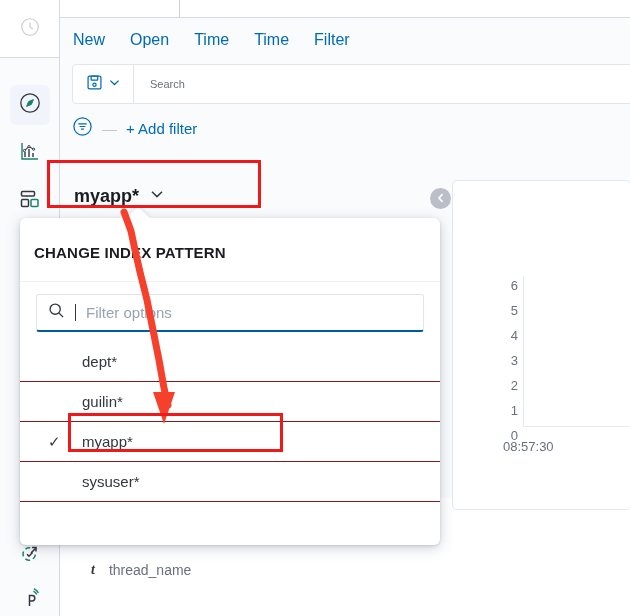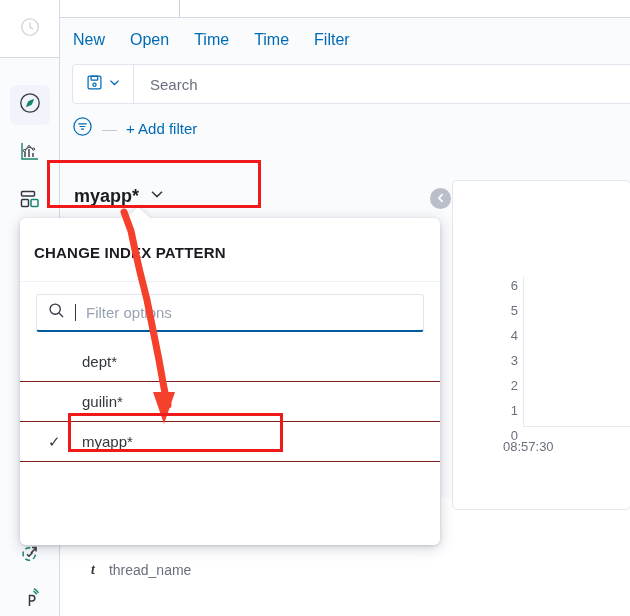--- a/index.html
+++ b/index.html
@@ -56,21 +56,21 @@
     display: flex; align-items: stretch;
     background: #ffffff; border: 1px solid #e2e5ed; border-radius: 4px;
   }
   .saved-query-btn {
     width: 61px; display: flex; align-items: center; justify-content: center;
     gap: 5px; border-right: 1px solid #e2e5ed; color: #006bb4;
   }
   .search-input-wrap {
     flex: 1; display: flex; align-items: center; padding-left: 16px;
   }
-  .search-placeholder { color: #69707d; font-size: 15px; }
+  .search-placeholder { color: #69707d; font-size: 11px; }
 
   
   .filterrow {
     position: absolute; left: 12px; top: 95px; height: 30px;
     display: flex; align-items: center; gap: 9px;
   }
   .filter-dash { color:#c2c8d3; font-size:15px; }
   .addfilter { color: #006bb4; font-size: 15px; cursor: pointer; white-space: nowrap; }
 
   
@@ -347,20 +347,24 @@
         <span class="lbl">dept*</span>
       </div>
       <div class="opt">
         <span class="check"></span>
         <span class="lbl">guilin*</span>
       </div>
       <div class="opt">
         <span class="check">✓</span>
         <span class="lbl">myapp*</span>
       </div>
+      <div class="opt">
+        <span class="check"></span>
+        <span class="lbl">sysuser*</span>
+      </div>
     </div>
   </div>
 
   <div class="anno-box" id="anno-index"></div>
   <div class="anno-box" id="anno-opt"></div>
 
   <svg class="anno-arrow" viewBox="0 0 630 616">
     <path d="M124 212 L 131 231 L 135 250 L 140 272 L 147 300 L 153 330 L 159 360 L 164 388 L 168 405" stroke="#f5402c" stroke-width="7" fill="none" stroke-linecap="round"></path>
     <path d="M153 392 L 175 392 L 164 424 Z" fill="#f5402c"></path>
   </svg>

